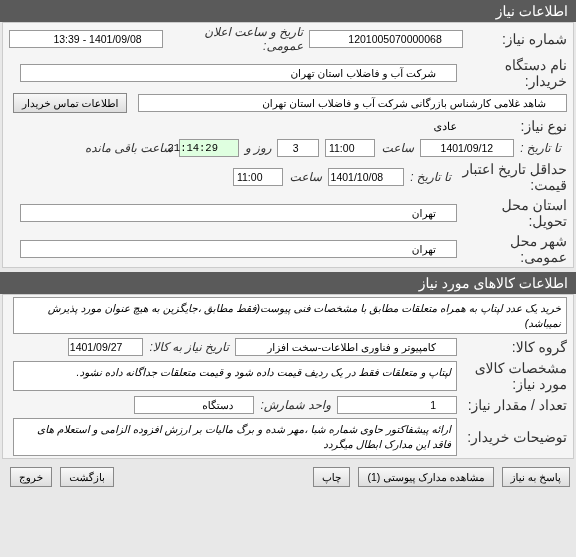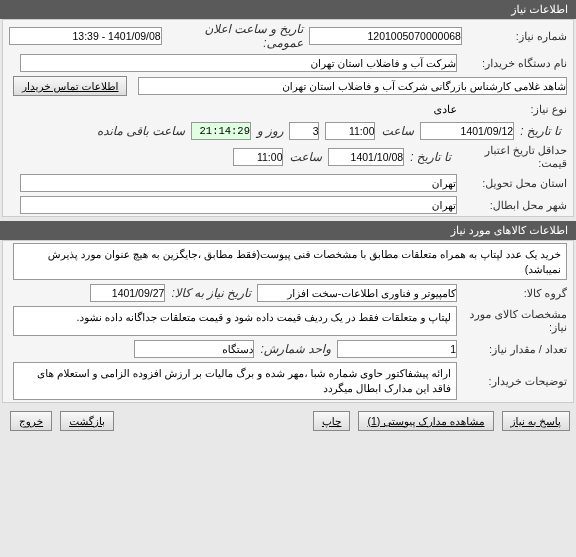--- a/index.html
+++ b/index.html
@@ -9,44 +9,44 @@
   background: #e8e8e8;
   width: 576px;
   height: 557px;
   overflow: hidden;
   direction: rtl;
 }
 .section-header {
   background: #5a5a5a;
   color: #fff;
   padding: 3px 8px;
-  font-size: 11px;
+  font-size: 14px;
 }
 .panel {
   background: #f5f5f5;
   border: 1px solid #ccc;
   margin: 0 2px 4px 2px;
 }
 .row {
   display: flex;
   align-items: center;
   padding: 2px 6px;
   min-height: 22px;
 }
 .label {
   width: 110px;
   text-align: right;
   padding-left: 4px;
   color: #333;
-  font-size: 11px;
+  font-size: 14px;
 }
 .field {
   border: 1px solid #999;
   background: #fff;
-  padding: 2px 0;
+  padding: 2px 20px;
   font-size: 10.5px;
   height: 18px;
   display: inline-flex;
   align-items: center;
 }
 .field.wide { flex: 1; margin-left: 11px; }
 .field.med { width: 160px; }
 .field.xs { width: 50px; }
 .field.time { width: 60px; background:#dfffe0;font-family:Liberation Mono, monospace; }
 .spacer { width: 6px; display:inline-block; }
@@ -59,31 +59,31 @@
 .btn {
   border: 1px solid #888;
   background: linear-gradient(#f8f8f8,#ddd);
   padding: 2px 8px;
   font-size: 10.5px;
   height: 20px;
   display: inline-flex;
   align-items: center;
   cursor: pointer;
   margin-left: 4px;
-  text-decoration: underline;
 }
 .multiline {
   border:1px solid #999;
   background:#fff;
   padding:3px 5px;
   flex:1;
   font-size:10.5px;
   line-height:1.4;
   margin-left:4px;
   min-height:30px;
+  font-style:italic;
 }
 .footer {
   display:flex;
   gap:4px;
   padding:4px 6px;
   justify-content:flex-start;
 }
 .footer .btn.right { margin-right:auto; }
 </style>
 </head>
@@ -133,35 +133,35 @@
     <span class="inline-label">ساعت</span>
     <span class="field xs">11:00</span>
   </div>
 
   <div class="row">
     <span class="label">استان محل تحویل:</span>
     <span class="field wide">تهران</span>
   </div>
 
   <div class="row">
-    <span class="label">شهر محل ابطال:</span>
+    <span class="label">شهر محل عمومی:</span>
     <span class="field wide">تهران</span>
   </div>
 </div>
 
 <div class="section-header">اطلاعات کالاهای مورد نیاز</div>
 <div class="panel">
 
   <div class="row">
     <div class="multiline">خرید یک عدد لپتاپ به همراه متعلقات مطابق با مشخصات فنی پیوست(فقط مطابق ،جایگزین به هیچ عنوان مورد پذیرش نمیباشد)</div>
   </div>
 
   <div class="row">
     <span class="label">گروه کالا:</span>
-    <span class="field" style="width:200px">کامپیوتر و فناوری اطلاعات-سخت افزار</span>
+    <span class="field" style="width:222px">کامپیوتر و فناوری اطلاعات-سخت افزار</span>
     <span class="inline-label">تاریخ نیاز به کالا:</span>
     <span class="field" style="width:75px">1401/09/27</span>
   </div>
 
   <div class="row">
     <span class="label">مشخصات کالای مورد نیاز:</span>
     <div class="multiline">لپتاپ و متعلقات فقط در یک ردیف قیمت داده شود و قیمت متعلقات جداگانه داده نشود.</div>
   </div>
 
   <div class="row">

